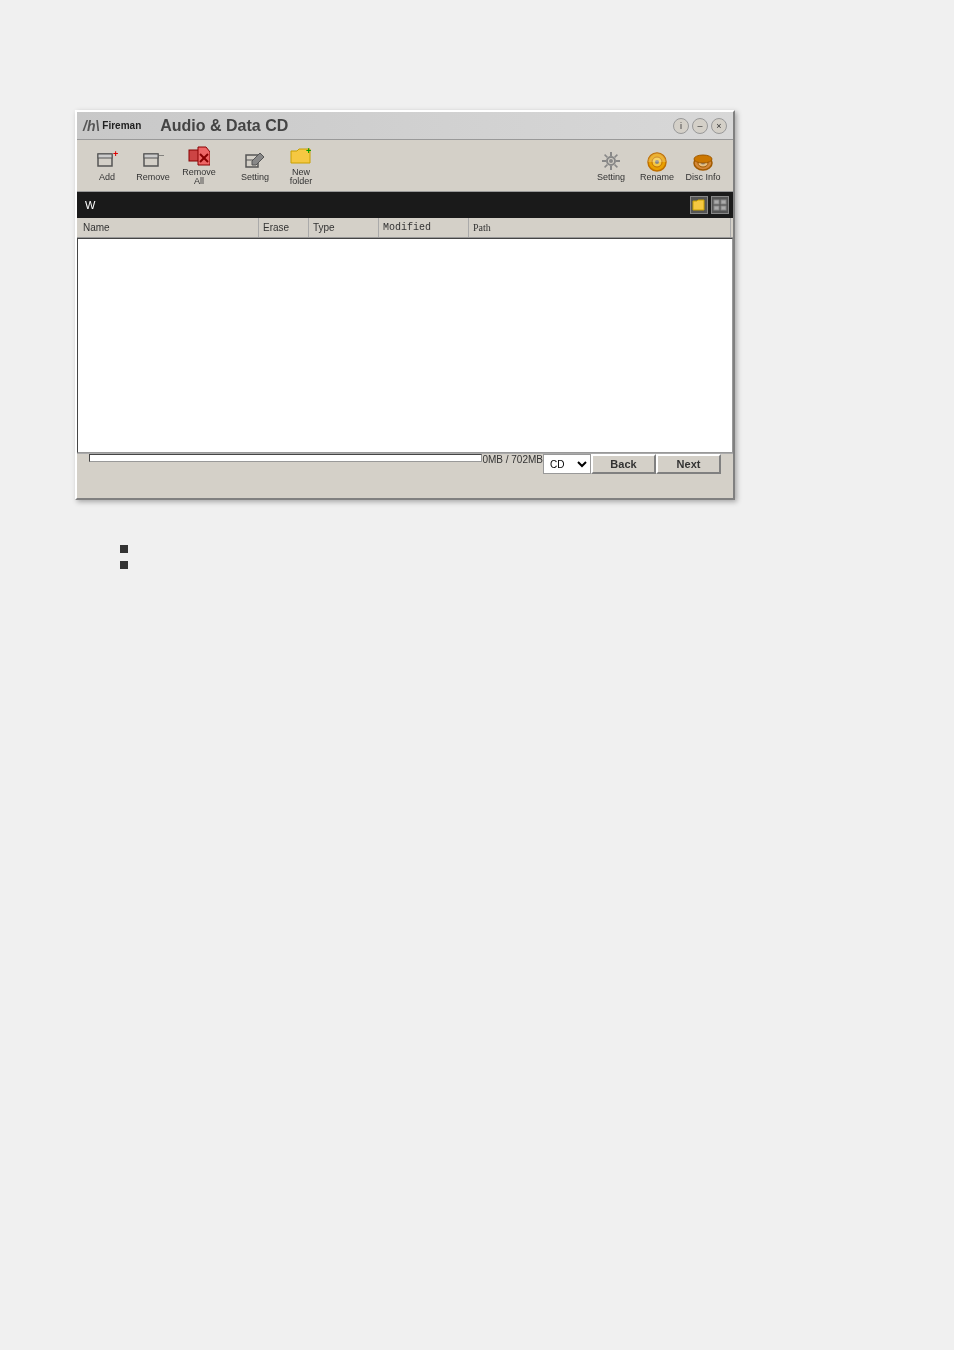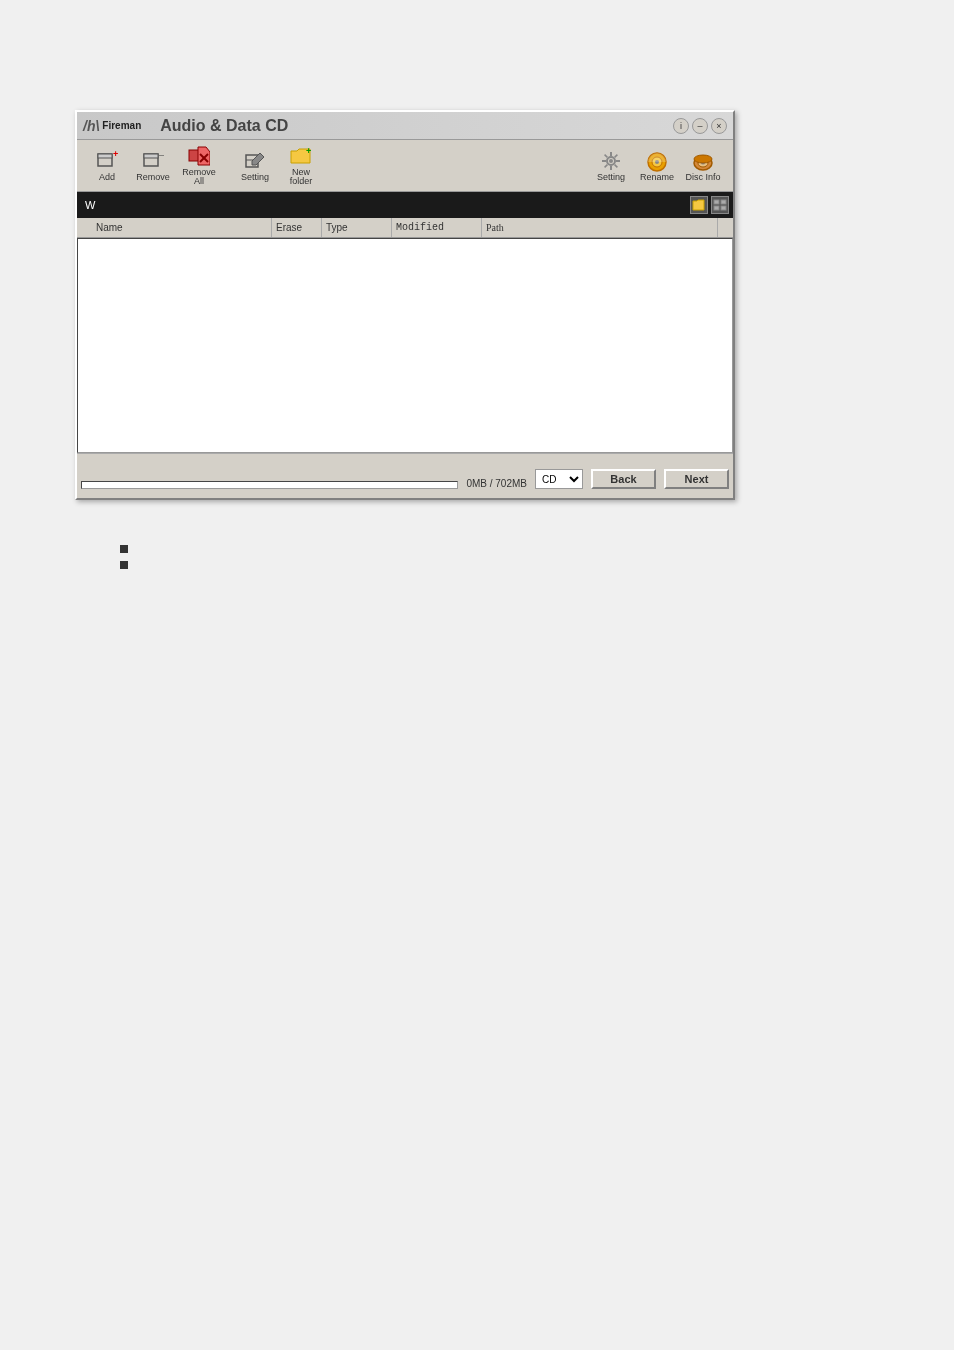--- a/index.html
+++ b/index.html
@@ -190,21 +190,21 @@
       cursor: pointer;
     }
 
     
     .col-headers {
       background: #d4d0c8;
       height: 20px;
       display: flex;
       align-items: center;
       border-bottom: 1px solid #999;
-      padding: 0 15px;
+      padding: 0 2px;
     }
 
     .col-header {
       font-size: 10px;
       color: #333;
       padding: 2px 4px;
       border-right: 1px solid #aaa;
       height: 100%;
       display: flex;
       align-items: center;
@@ -224,24 +224,23 @@
       height: 215px;
       overflow-y: auto;
       border: 1px inset #999;
     }
 
     
     .footer-bar {
       background: #d4d0c8;
       height: 36px;
       display: flex;
-      align-items: flex-end;
-      padding: 0 4px;
+      align-items: flex-start;
+      padding: 0 12px;
       border-top: 1px solid #aaa;
-      gap: 8px;
     }
 
     .capacity-text {
       font-size: 10px;
       color: #333;
       margin-left: auto;
     }
 
     .disc-type-select {
       height: 20px;

